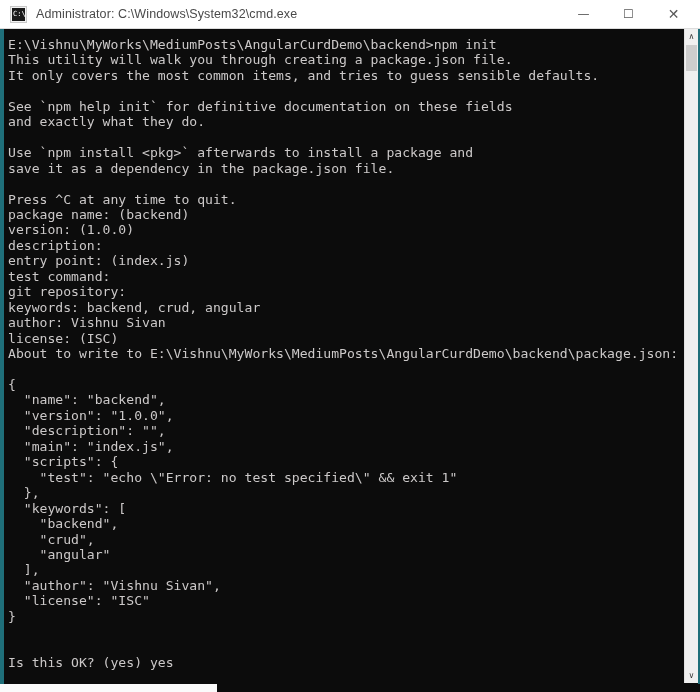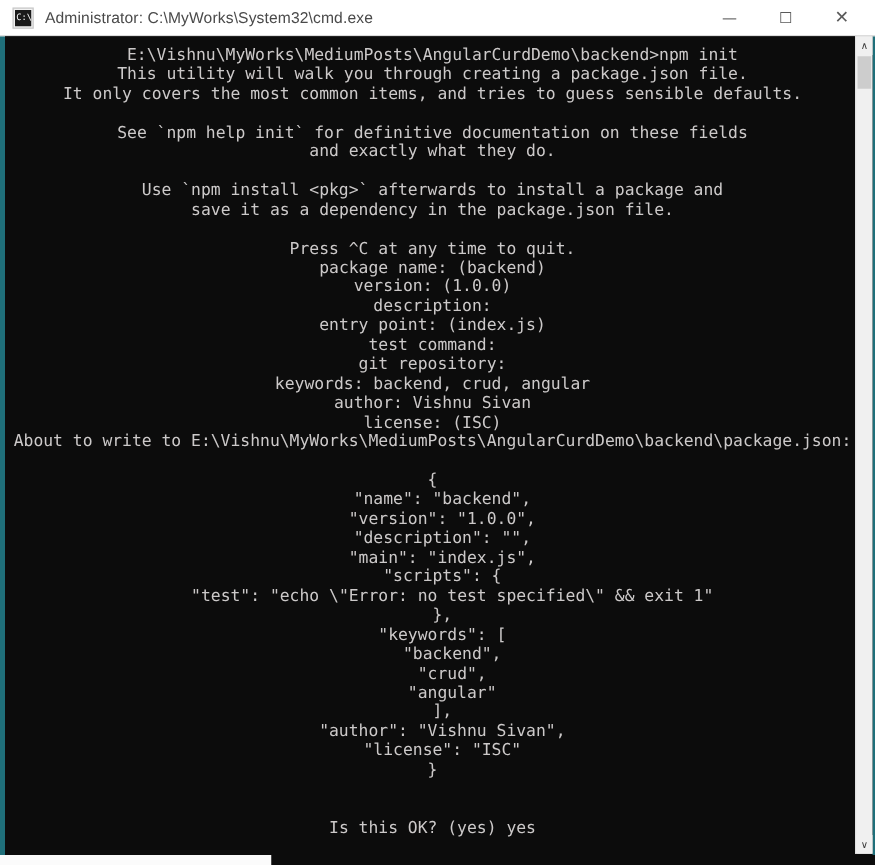--- a/index.html
+++ b/index.html
@@ -109,21 +109,20 @@
   }
   #console-text {
     margin: 0;
     padding: 8px 0 0 4px;
     color: #ccc9c9;
     font-family: "DejaVu Sans Mono", monospace;
     font-size: 13.1px;
     line-height: 15.45px;
     white-space: pre;
     letter-spacing: 0px;
-    text-align: center;
   }
 
   
   #vscroll {
     position: absolute;
     top: 29px;
     right: 0;
     width: 14px;
     bottom: 7px;
     background: #f0f0f0;
@@ -175,21 +174,21 @@
 </style>
 </head>
 <body>
 
 <div id="window">
 
   <div id="titlebar">
     <div id="app-icon">
       <div class="icon-inner">C:\</div>
     </div>
-    <div id="title-text">Administrator: C:\MyWorks\System32\cmd.exe</div>
+    <div id="title-text">Administrator: C:\Windows\System32\cmd.exe</div>
     <div id="win-controls">
       <div class="win-btn min-glyph">—</div>
       <div class="win-btn max-glyph">☐</div>
       <div class="win-btn close-glyph">✕</div>
     </div>
   </div>
 
   <div id="console">
     <pre id="console-text">E:\Vishnu\MyWorks\MediumPosts\AngularCurdDemo\backend&gt;npm init
 This utility will walk you through creating a package.json file.

